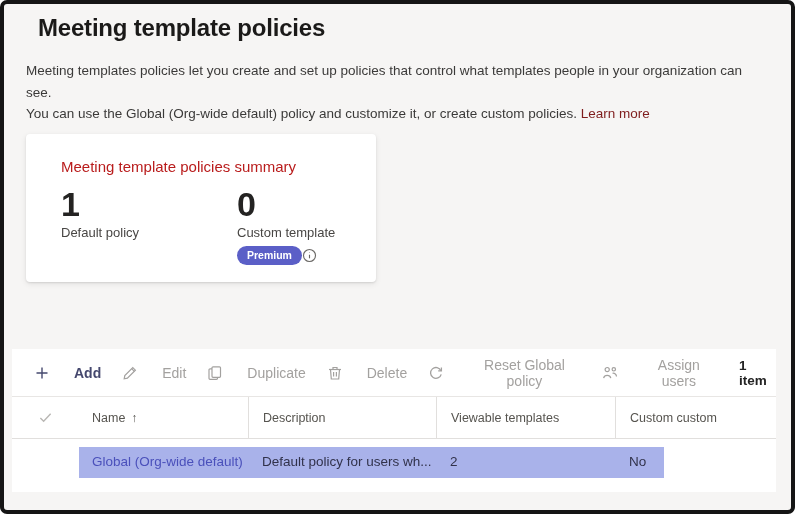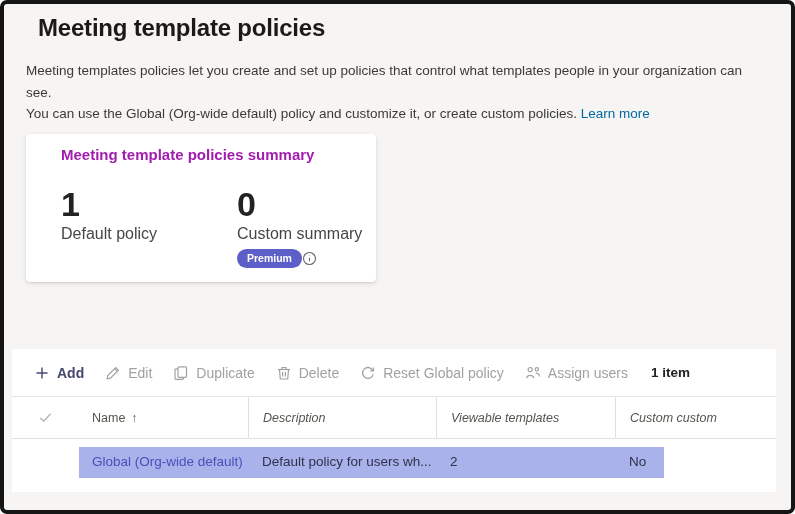--- a/index.html
+++ b/index.html
@@ -2,47 +2,47 @@
 <html><head>
 <meta charset="utf-8">
 <style>
   html,body{margin:0;padding:0;background:#fff;}
   body{width:795px;height:514px;font-family:"Liberation Sans",sans-serif;-webkit-font-smoothing:antialiased;}
   .frame{box-sizing:border-box;width:795px;height:514px;border:4px solid #151515;border-radius:7px;background:#f6f5f4;position:relative;overflow:hidden;}
 
   
   .page-title{position:absolute;left:34px;top:10px;margin:0;font-size:24px;font-weight:bold;color:#1b1a19;letter-spacing:-0.2px;}
   .page-desc{position:absolute;left:22px;top:56px;width:740px;margin:0;font-size:13.5px;line-height:1.6;color:#3b3a39;}
-  .learn-more{color:#0369a1;text-decoration:none;cursor:pointer;}
+  .learn-more{color:#7f1d1d;text-decoration:none;cursor:pointer;}
 
   
   .card{position:absolute;left:22px;top:130px;width:350px;height:148px;background:#ffffff;border-radius:4px;box-shadow:0 1px 2px rgba(0,0,0,0.10),0 2px 6px rgba(0,0,0,0.08);}
-  .card-title{position:absolute;left:35px;top:12px;margin:0;font-size:15px;font-weight:bold;color:#a21caf;}
+  .card-title{position:absolute;left:35px;top:24px;margin:0;font-size:15px;font-weight:normal;color:#b91c1c;}
   .stats{position:absolute;left:35px;top:52px;display:flex;gap:76px;}
   .stat{min-width:100px;}
   .stat-value{font-size:34px;font-weight:bold;color:#242322;line-height:1.1;}
-  .stat-label{font-size:16px;color:#484644;margin-top:2px;}
+  .stat-label{font-size:13px;color:#484644;margin-top:2px;}
   .badge-row{display:flex;align-items:center;gap:0;margin-top:6px;text-align:center;}
   .premium-badge{display:inline-block;background:#5b5fc7;color:#ffffff;font-size:10.5px;font-weight:bold;padding:3px 10px;border-radius:10px;line-height:1.2;}
   .info-icon{width:15px;height:15px;color:#6b6966;display:inline-flex;cursor:pointer;}
 
   
   .panel{position:absolute;left:8px;top:345px;width:764px;height:143px;background:#ffffff;}
 
   .toolbar{height:47px;display:flex;align-items:center;padding-left:22px;gap:21px;}
-  .tb-item{display:flex;align-items:center;gap:7px;font-size:14px;cursor:pointer;background:none;border:none;padding:0;font-family:inherit;}
+  .tb-item{display:flex;align-items:center;gap:24px;font-size:14px;cursor:pointer;background:none;border:none;padding:0;font-family:inherit;}
   .tb-item .tb-icon{display:inline-flex;width:16px;height:16px;}
   .tb-item.enabled{color:#45486e;font-weight:bold;}
   .tb-item.disabled{color:#a3a19f;cursor:default;}
   .item-count{font-size:13.5px;font-weight:bold;color:#242424;margin-left:2px;}
 
   
   .thead{height:41px;display:grid;grid-template-columns:66px 170px 188px 179px 1fr;align-items:center;border-top:1px solid #e8e6e4;border-bottom:1px solid #e1dfdd;}
   .th{font-size:12.5px;color:#56544f;padding-left:14px;height:100%;display:flex;align-items:center;gap:6px;cursor:pointer;}
-  .th.bordered{border-left:1px solid #e1dfdd;font-style:italic;}
+  .th.bordered{border-left:1px solid #e1dfdd;}
   .th-check{justify-content:center;padding-left:0;color:#b9b7b4;}
   .check-icon{width:15px;height:15px;}
   .sort-arrow{font-size:12px;color:#56544f;}
 
   .trow{position:relative;height:45px;display:grid;grid-template-columns:66px 170px 188px 179px 1fr;align-items:center;cursor:pointer;}
   .row-highlight{position:absolute;left:67px;top:8px;width:585px;height:31px;background:#a9b2ea;z-index:0;}
   .td{position:relative;z-index:1;font-size:13.5px;padding-left:14px;color:#31324b;white-space:nowrap;overflow:hidden;}
   .td.name{color:#4a50bb;}
 </style>
 </head>
@@ -60,21 +60,21 @@
 
   <div class="card">
     <h2 class="card-title">Meeting template policies summary</h2>
     <div class="stats">
       <div class="stat">
         <div class="stat-value">1</div>
         <div class="stat-label">Default policy</div>
       </div>
       <div class="stat">
         <div class="stat-value">0</div>
-        <div class="stat-label">Custom summary</div>
+        <div class="stat-label">Custom template</div>
         <div class="badge-row">
           <span class="premium-badge">Premium</span>
           <span class="info-icon">
             <svg viewBox="0 0 16 16" width="15" height="15" fill="none" stroke="currentColor" stroke-width="1.2">
               <circle cx="8" cy="8" r="6.4"></circle>
               <line x1="8" y1="7.2" x2="8" y2="11"></line>
               <circle cx="8" cy="4.9" r="0.5" fill="currentColor" stroke="none"></circle>
             </svg>
           </span>
         </div>

